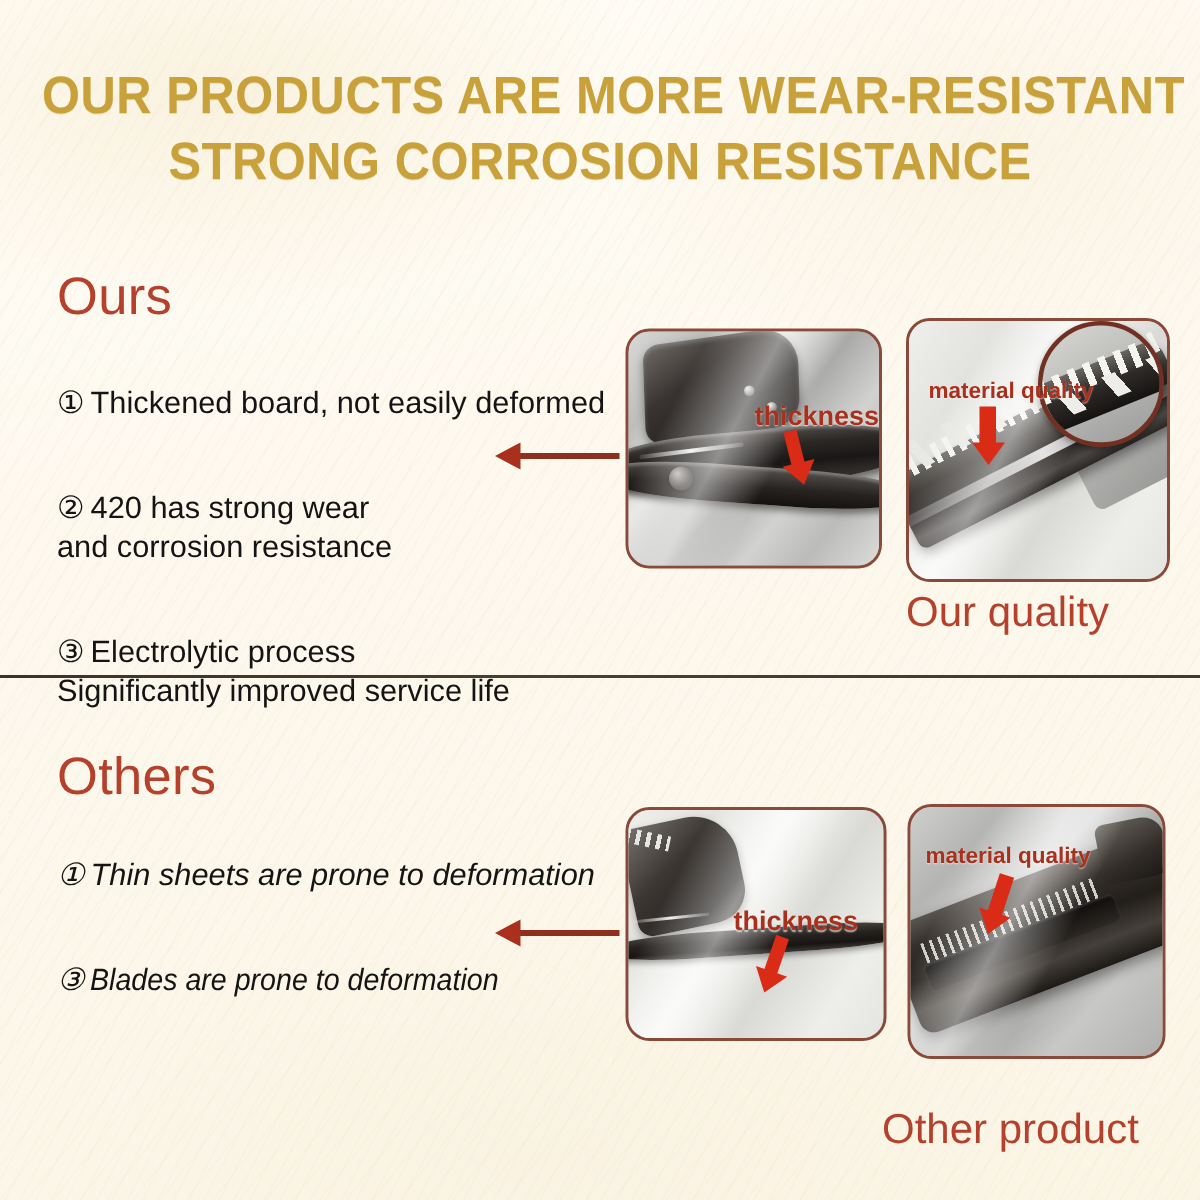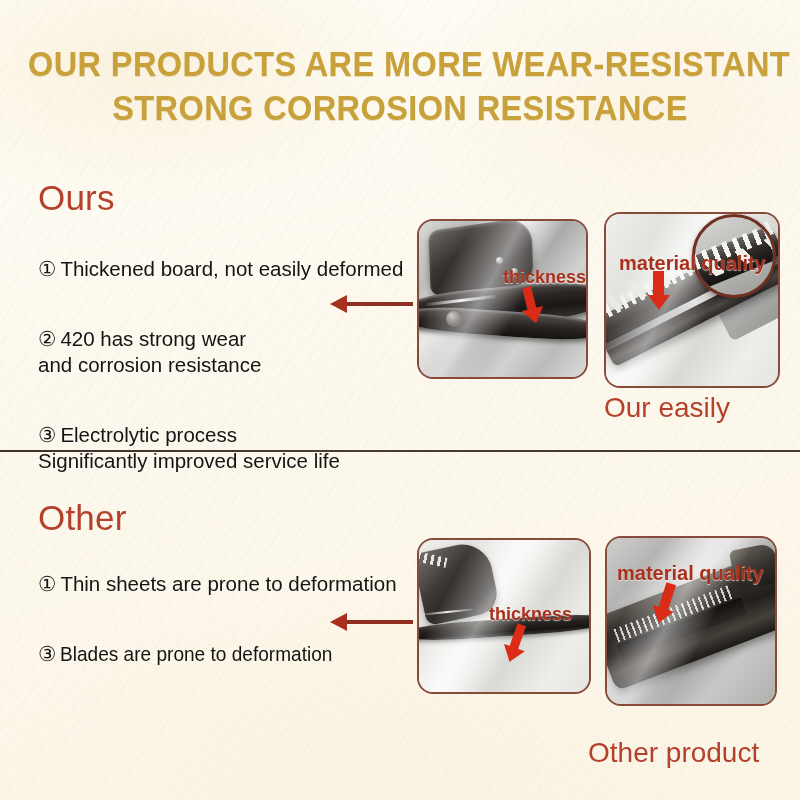--- a/index.html
+++ b/index.html
@@ -79,21 +79,21 @@
   #ours-heading  { left: 38px; top: 178px; text-align: center; }
   #others-heading{ left: 38px; top: 498px; }
 
   
   .bullets {
     position: absolute;
     left: 38px;
     width: 380px;
   }
   #ours-bullets   { top: 230px; }
-  #others-bullets { top: 545px; }
+  #others-bullets { top: 545px; font-style: italic; }
 
   .bullet {
     display: block;
     color: #141414;
     font-size: 20.5px;
     line-height: 26px;
     margin-bottom: 18px;
     white-space: pre-line;
   }
   .bullet .num {
@@ -381,21 +381,21 @@
 
   
   .photo-label {
     position: absolute;
     color: #a8301c;
     font-weight: bold;
     white-space: nowrap;
     text-shadow: 0 1px 1px rgba(255,255,255,0.65);
   }
   .label-thickness { font-size: 18px; text-align: right; }
-  .label-material  { font-size: 20px; }
+  .label-material  { font-size: 15px; }
 
   
   .red-arrow {
     position: absolute;
     background: #d92b16;
   }
   .red-arrow::after {
     content: "";
     position: absolute;
     left: 50%;
@@ -474,25 +474,25 @@
       <div class="magnifier">
         <div class="mag-blade"></div>
         <div class="mag-teeth"></div>
         <div class="mag-teeth coarse"></div>
       </div>
       <div class="photo-label label-material" style="left:13px; top:38px;">material quality</div>
       <div class="red-arrow" style="left:47px; top:57px; width:11px; height:26px;"></div>
     </div>
   </div>
 
-  <div class="caption" id="caption-our">Our easily</div>
+  <div class="caption" id="caption-our">Our quality</div>
 
   <div class="divider"></div>
 
-  <div class="sec-heading" id="others-heading">Other</div>
+  <div class="sec-heading" id="others-heading">Others</div>
 
   <div class="bullets" id="others-bullets">
     <div class="bullet">
       <span class="num">①</span><span class="txt">Thin sheets are prone to deformation</span>
     </div>
     <div class="bullet condensed">
       <span class="num">③</span><span class="txt">Blades are prone to deformation</span>
     </div>
   </div>
 

